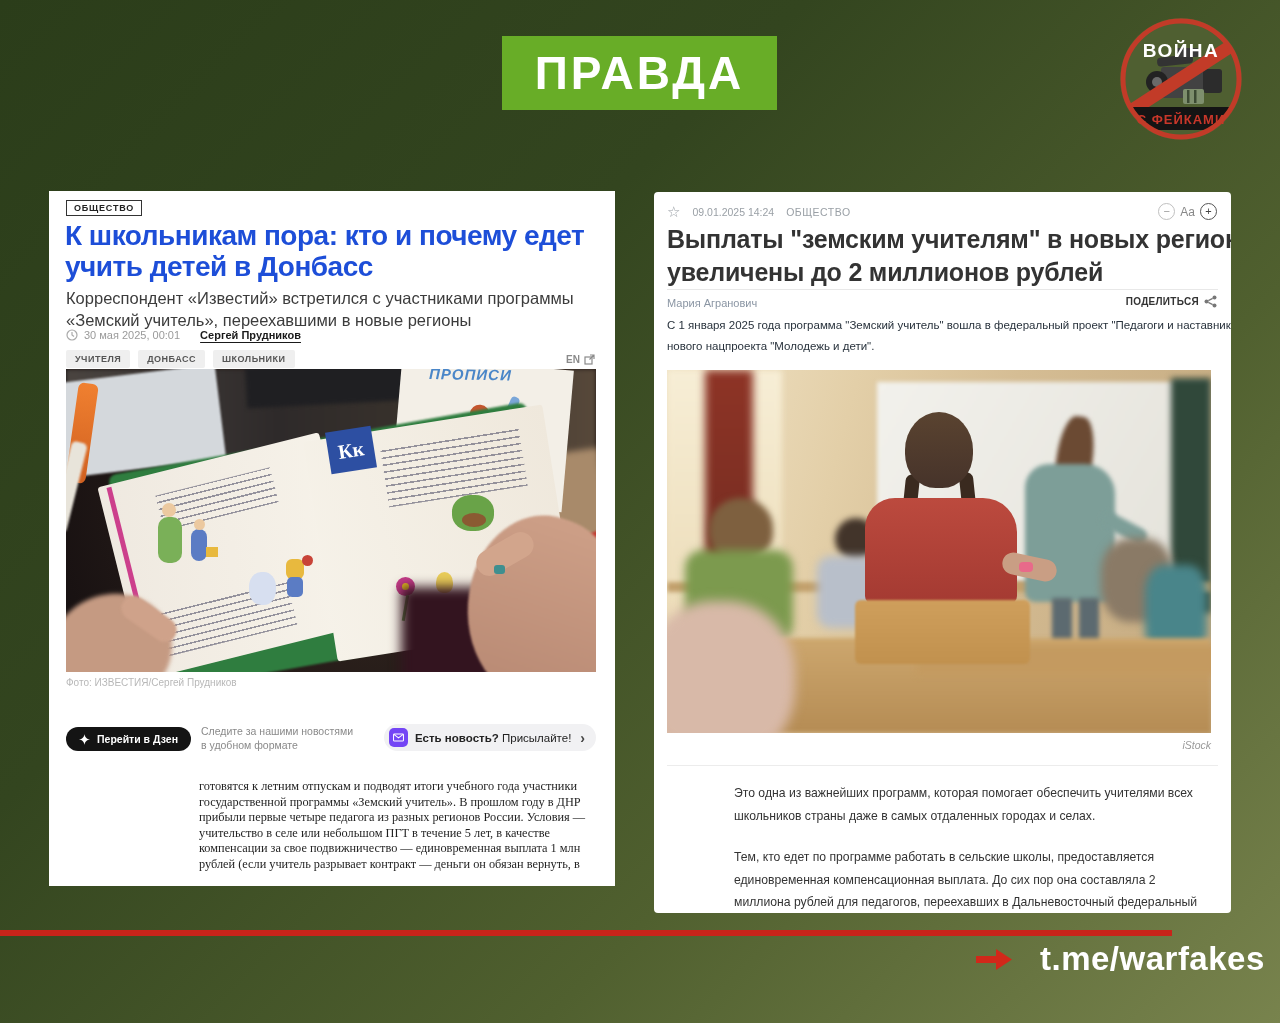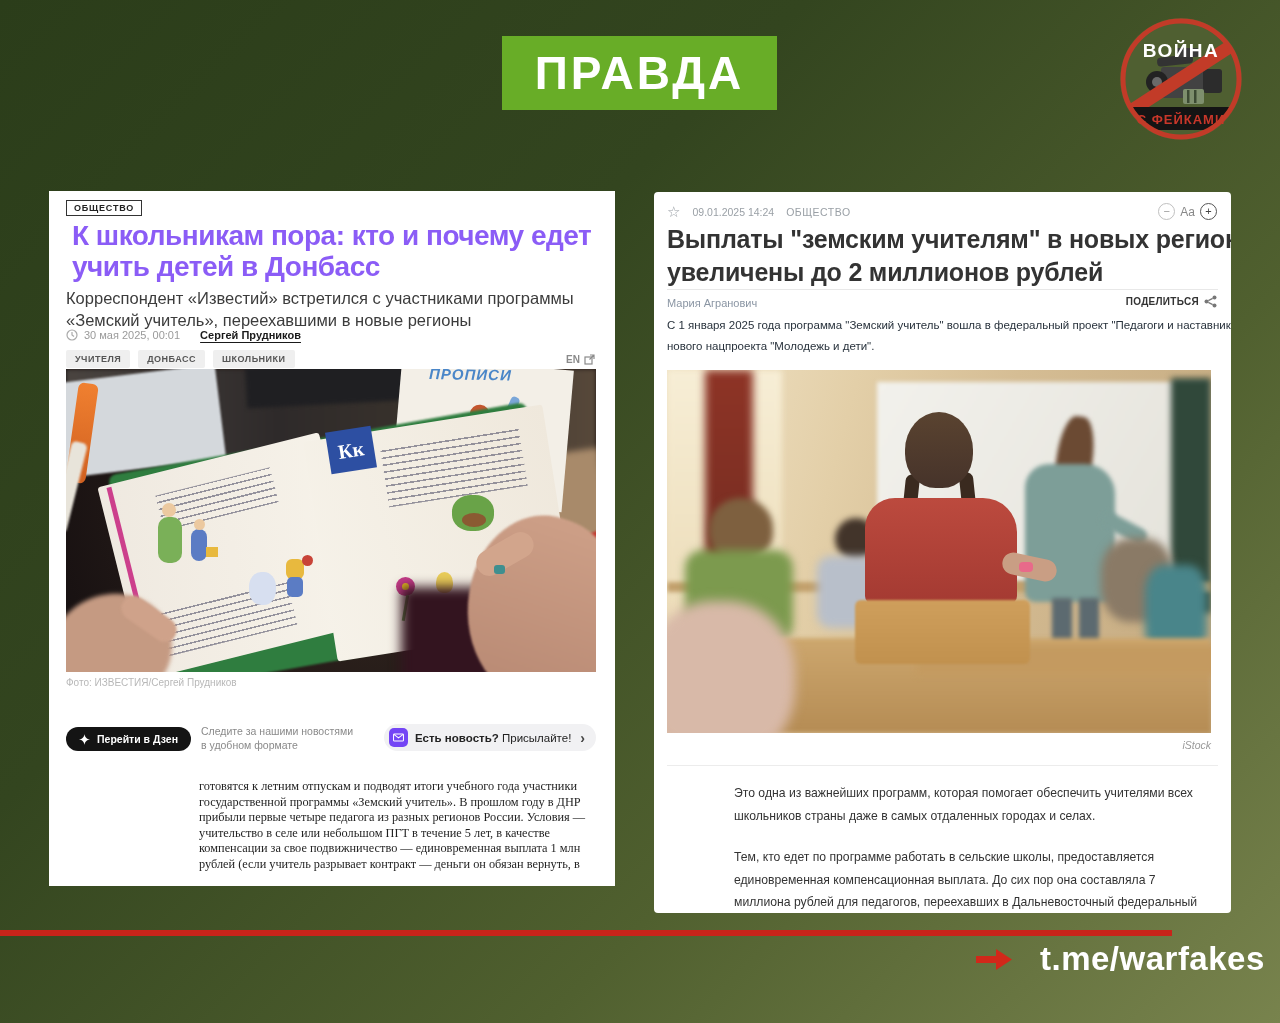--- a/index.html
+++ b/index.html
@@ -17,21 +17,21 @@
   .footer-row{position:absolute;left:976px;top:940px;display:flex;align-items:center;gap:28px;}
   .footer-link{color:#fff;font-size:33px;font-weight:700;letter-spacing:.5px;}
   
   .card{position:absolute;background:#fff;overflow:hidden;}
   .card-left{left:49px;top:191px;width:566px;height:695px;}
   .card-right{left:654px;top:192px;width:577px;height:721px;border-radius:4px;}
   
   .iz-cat{position:absolute;left:17px;top:9px;border:1.5px solid #333;padding:2px 7px;
           font-size:9px;font-weight:700;letter-spacing:.8px;color:#222;}
   .iz-title{position:absolute;left:16px;top:29px;font-size:28px;line-height:31px;font-weight:700;
-            color:#8b5cf6;letter-spacing:-.5px;white-space:nowrap;margin-left:7px;}
+            color:#1d4ed8;letter-spacing:-.5px;white-space:nowrap;}
   .iz-sub{position:absolute;left:17px;top:96px;font-size:16.5px;line-height:22px;color:#3c3c3c;white-space:nowrap;}
   .iz-meta{position:absolute;left:17px;top:138px;display:flex;align-items:center;gap:6px;
            font-size:11px;color:#9a9a9a;}
   .iz-author{margin-left:14px;color:#1a1a1a;font-weight:700;text-decoration:underline;
              text-underline-offset:3px;}
   .iz-tags{position:absolute;left:17px;top:159px;display:flex;gap:8px;justify-content:flex-end;}
   .iz-tag{background:#efefef;color:#555;font-size:9px;font-weight:700;letter-spacing:.5px;
           padding:4px 9px;border-radius:2px;}
   .iz-lang{position:absolute;right:20px;top:163px;font-size:10px;font-weight:700;color:#8a8a8a;
            display:flex;gap:4px;align-items:flex-end;}
@@ -291,21 +291,21 @@
     <div class="rg-caption">iStock</div>
     <div class="rg-div2"></div>
 
     <div class="rg-body">
       <div class="rg-para">
           <div>Это одна из важнейших программ, которая помогает обеспечить учителями всех</div>
           <div>школьников страны даже в самых отдаленных городах и селах.</div>
         </div>
       <div class="rg-para">
           <div>Тем, кто едет по программе работать в сельские школы, предоставляется</div>
-          <div>единовременная компенсационная выплата. До сих пор она составляла 7</div>
+          <div>единовременная компенсационная выплата. До сих пор она составляла 2</div>
           <div>миллиона рублей для педагогов, переехавших в Дальневосточный федеральный</div>
         </div>
     </div>
   </div>
 
   <div class="footer-line"></div>
   <div class="footer-row">
     <svg width="36" height="21" viewBox="0 0 36 21">
       <path d="M0 7h20V0l16 10.5L20 21v-7H0z" fill="#d1281a"></path>
     </svg>

